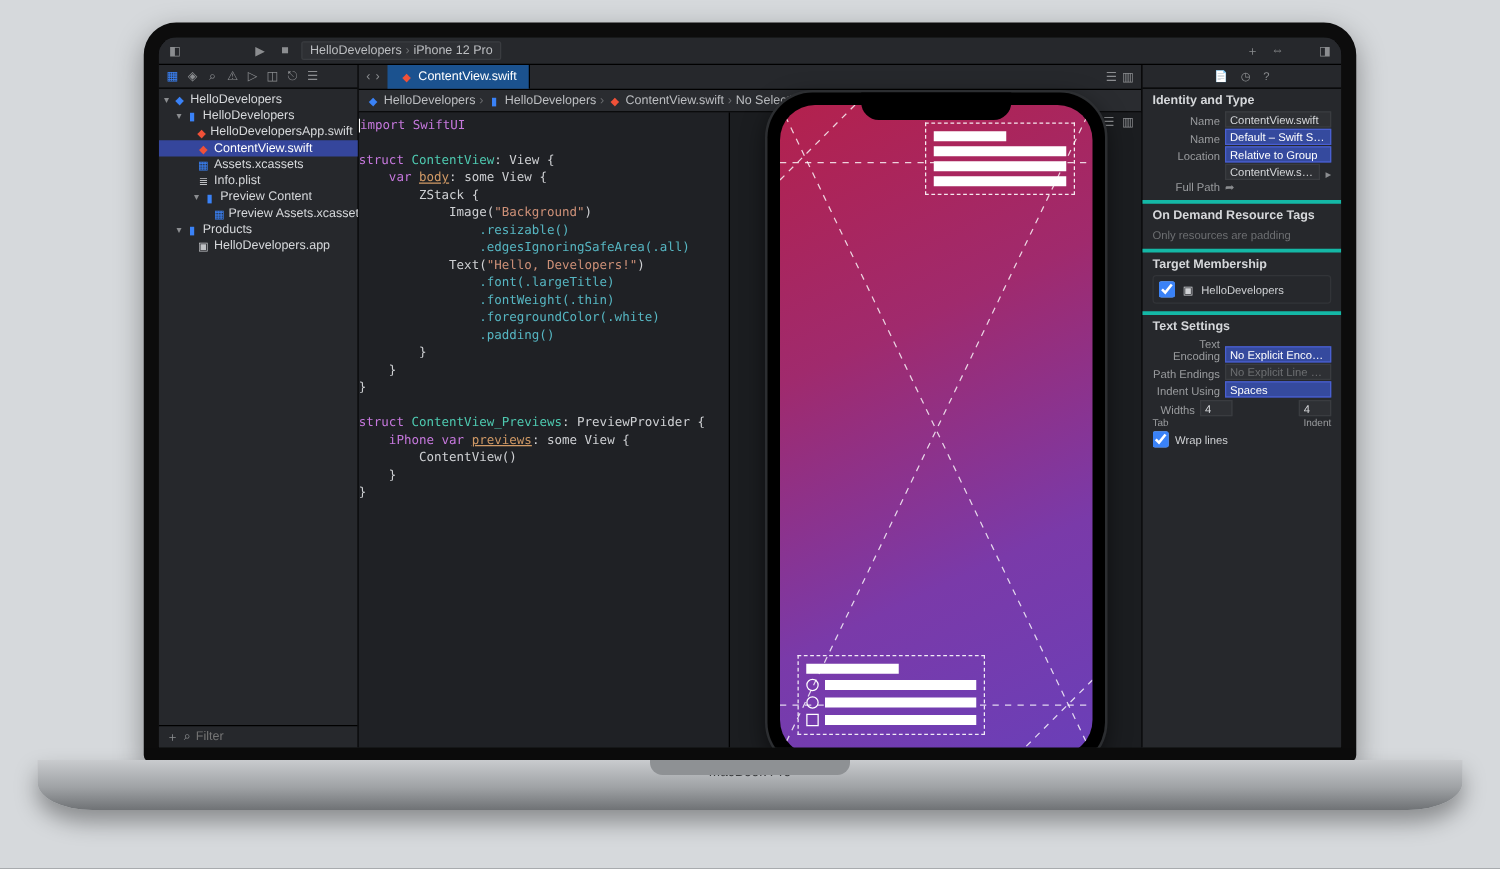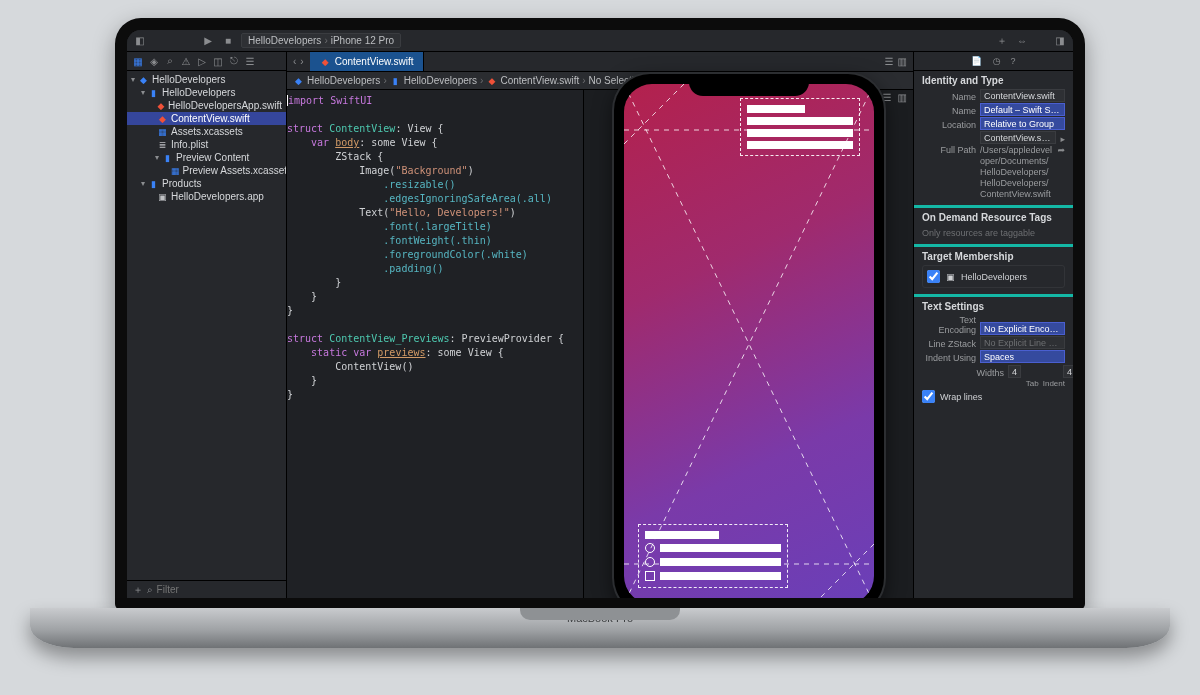--- a/index.html
+++ b/index.html
@@ -141,21 +141,21 @@
   .insp-tabs .active{color:#3a82f7;}
   .sect{padding:4px 8px;border-bottom:3px solid #14b8a6;}
   .sect h4{color:#d6d8db;font-size:10px;font-weight:600;margin-bottom:3px;}
   .kv{display:flex;align-items:flex-end;margin:1px 0;gap:4px;}
   .kv label{width:54px;text-align:right;color:#9a9c9f;}
   .kv .val{flex:1;background:#2e3034;border:1px solid #3a3c40;padding:0 3px;color:#d6d8db;height:13px;line-height:13px;overflow:hidden;text-overflow:ellipsis;white-space:nowrap;}
   .kv .val.pop{background:#354a9e;border-color:#4a5fd0;color:#fff;}
   .muted{color:#6d6f72;padding:2px 0;}
   .chk{display:flex;align-items:center;gap:5px;margin:2px 0;}
   .chk input{accent-color:#3a82f7;}
-  .twocol{display:flex;gap:4px;margin-left:48px;}
+  .twocol{display:flex;gap:15px;}
   .twocol .kv{flex:1;}
   .twocol .kv label{width:34px;}
 </style>
 </head>
 <body>
 
 <div class="laptop">
   <div class="lid">
     <div class="xcode">
 
@@ -284,21 +284,21 @@
 <span>            Text(</span><span class="str">"Hello, Developers!"</span><span>)</span>
 <span class="fn">                .font(.largeTitle)</span>
 <span class="fn">                .fontWeight(.thin)</span>
 <span class="fn">                .foregroundColor(.white)</span>
 <span class="fn">                .padding()</span>
 <span>        }</span>
 <span>    }</span>
 <span>}</span>
 
 <span class="kw">struct</span> <span class="type">ContentView_Previews</span><span>: PreviewProvider {</span>
-<span class="kw">    static var</span> <span class="prop">previews</span><span>: some View {</span>
+<span class="kw">    iPhone var</span> <span class="prop">previews</span><span>: some View {</span>
 <span>        ContentView()</span>
 <span>    }</span>
 <span>}</span>
 </div>
             </div>
 
             <div class="canvas">
               <div class="canvas-tools">
                 <span>☰</span>
                 <span>▥</span>
@@ -363,61 +363,60 @@
                 <label>Location</label>
               <div class="val pop">Relative to Group</div>
               </div>
             <div class="kv">
                 <label></label>
               <div class="val">ContentView.swift</div>
               <span style="color:#8b8d90">▸</span>
               </div>
             <div class="kv" style="align-items:flex-start">
                 <label>Full Path</label>
-              <div style="flex:1;color:#9a9c9f;word-break:break-all;line-height:11px">/Users/appledeveloper/Documents/HelloDevelopers/HelloDevelopers/ContentView.swift</div>
               <span style="color:#8b8d90">➦</span>
               </div>
           </div>
           <div class="sect">
             <h4>On Demand Resource Tags</h4>
-            <div class="muted">Only resources are taggable</div>
+            <div class="muted">Only resources are padding</div>
           </div>
           <div class="sect">
             <h4>Target Membership</h4>
             <div class="chk" style="border:1px solid #323438;padding:4px;border-radius:3px">
               <input type="checkbox" checked="" style="">
               <span class="ico">▣</span>
               <span>HelloDevelopers</span>
             </div>
           </div>
           <div class="sect" style="border-bottom:0">
             <h4>Text Settings</h4>
             <div class="kv">
                 <label>Text Encoding</label>
               <div class="val pop">No Explicit Encoding</div>
               </div>
             <div class="kv">
-                <label>Line ZStack</label>
+                <label>Path Endings</label>
               <div class="val" style="color:#6d6f72">No Explicit Line Endings</div>
               </div>
             <div class="kv">
                 <label>Indent Using</label>
               <div class="val pop">Spaces</div>
               </div>
             <div class="twocol">
               <div class="kv">
                   <label>Widths</label>
                 <div class="val">4</div>
                 </div>
               <div class="kv">
                   <label></label>
                 <div class="val">4</div>
                 </div>
             </div>
-            <div class="twocol" style="color:#9a9c9f;font-size:8px;justify-content:flex-end">
+            <div class="twocol" style="color:#9a9c9f;font-size:8px;justify-content:space-between">
               <span>Tab</span>
               <span>Indent</span>
             </div>
             <div class="chk">
               <input type="checkbox" checked="" style="">
               <span>Wrap lines</span>
             </div>
           </div>
         </div>
 

